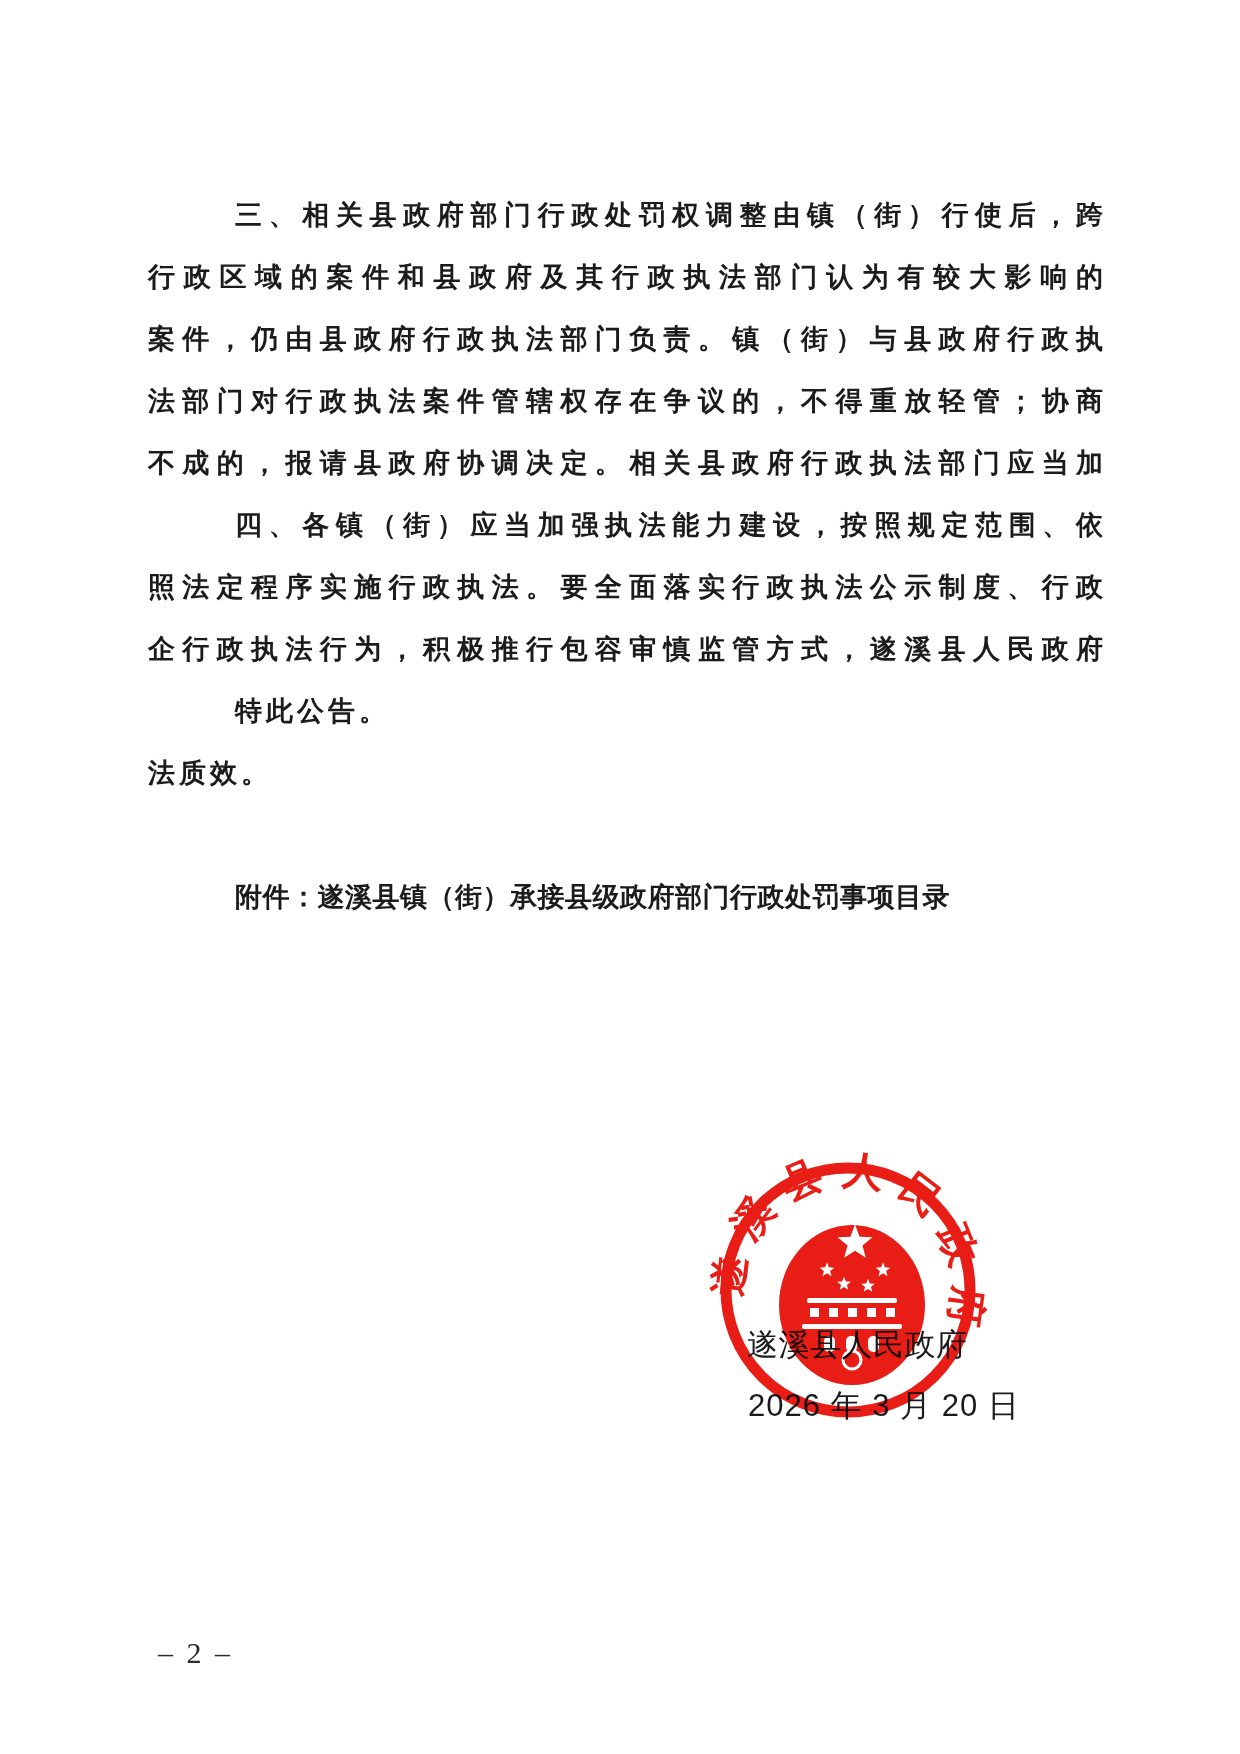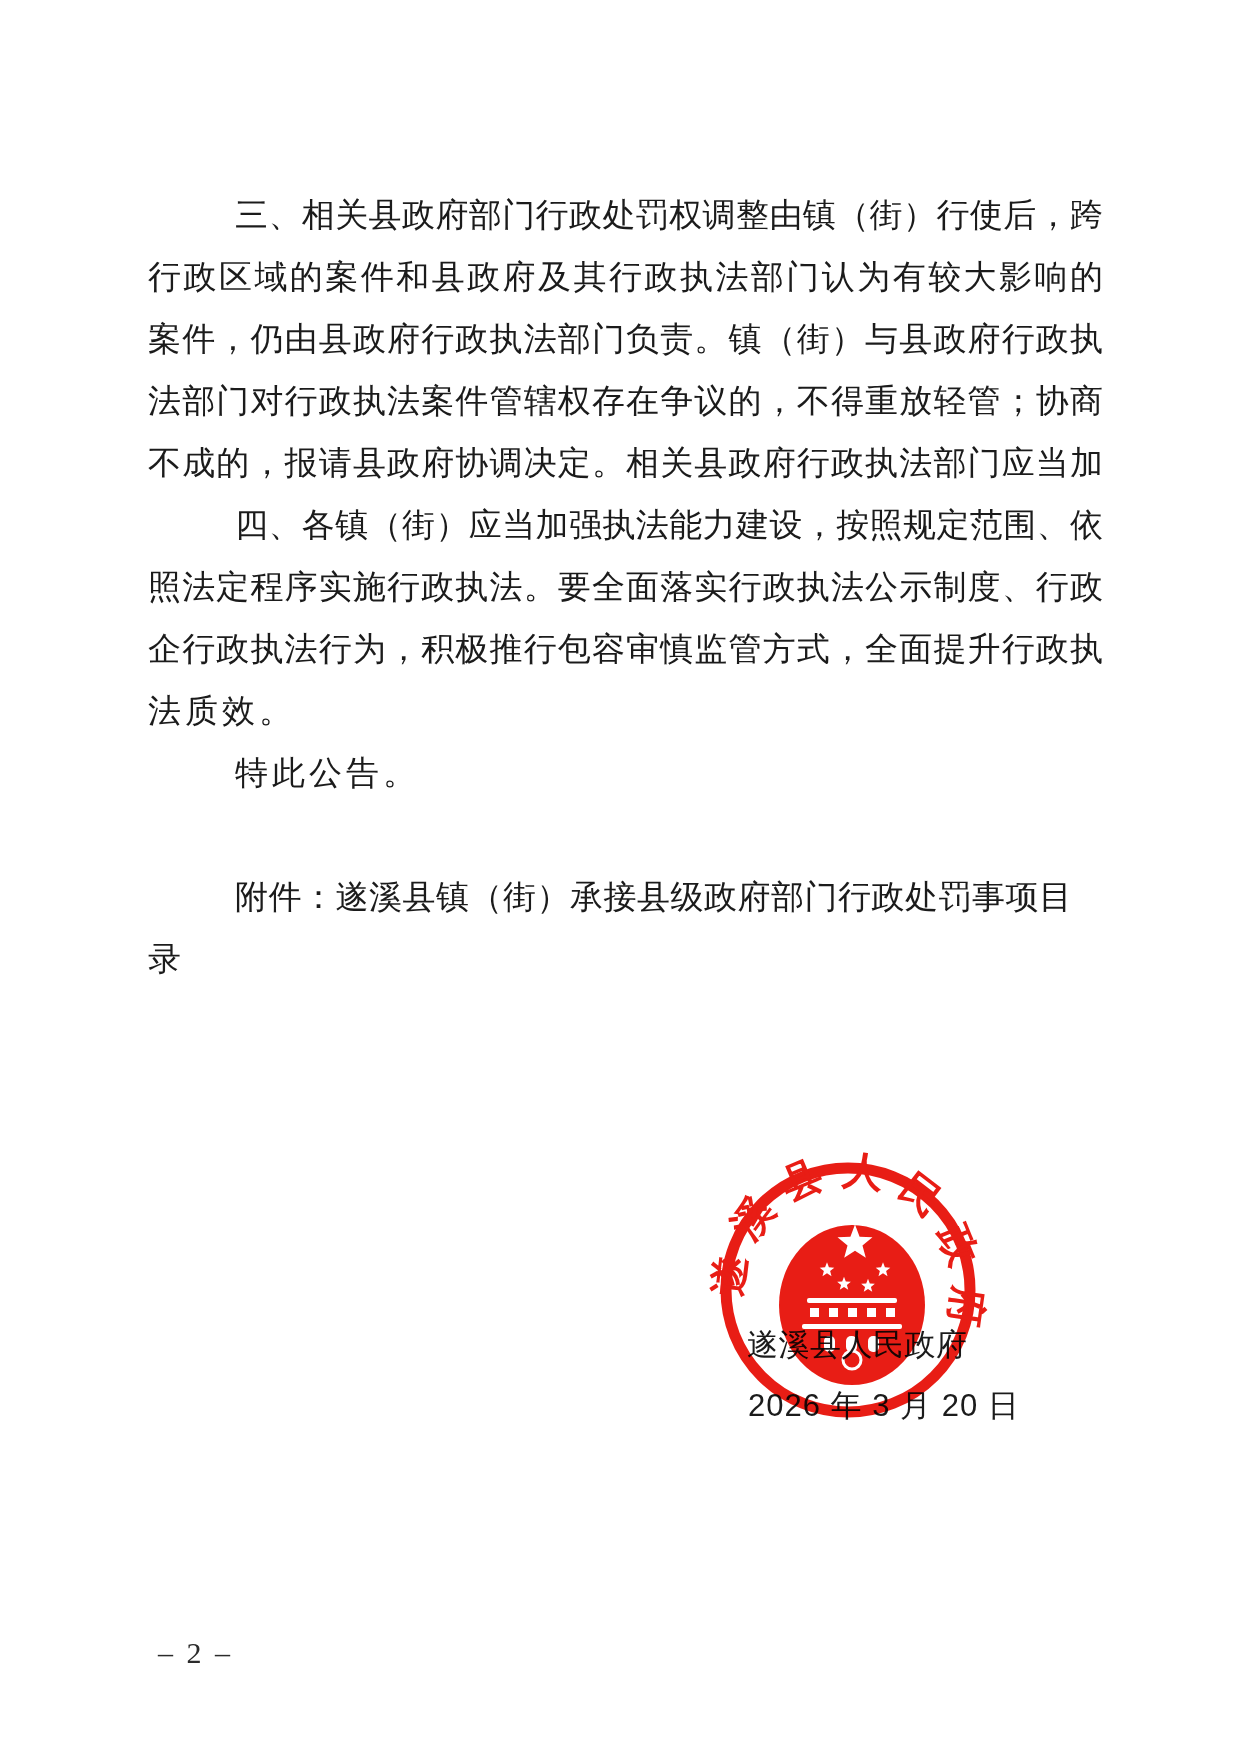--- a/index.html
+++ b/index.html
@@ -11,22 +11,23 @@
     font-family:"Liberation Serif","DejaVu Serif",serif;
     color:#1b1b1b;
   }
   .doc{
     position:absolute;
     left:148px;top:184px;width:955px;
   }
   .ln{
     min-height:62px;
     line-height:62px;
-    font-size:33px;
+    font-size:27px;
     letter-spacing:4px;
+    font-weight:bold;
   }
   .full{
     text-align:justify;
     text-align-last:justify;
     letter-spacing:normal;
   }
   .indent{ text-indent:87px; }
   .gap{ margin-top:62px; letter-spacing:0.5px; }
   .signature{
     position:absolute;
@@ -68,23 +69,23 @@
 <div class="page">
 
   <div class="doc">
     <div class="ln indent full">三、相关县政府部门行政处罚权调整由镇（街）行使后，跨</div>
     <div class="ln full">行政区域的案件和县政府及其行政执法部门认为有较大影响的</div>
     <div class="ln full">案件，仍由县政府行政执法部门负责。镇（街）与县政府行政执</div>
     <div class="ln full">法部门对行政执法案件管辖权存在争议的，不得重放轻管；协商</div>
     <div class="ln full">不成的，报请县政府协调决定。相关县政府行政执法部门应当加</div>
     <div class="ln indent full">四、各镇（街）应当加强执法能力建设，按照规定范围、依</div>
     <div class="ln full">照法定程序实施行政执法。要全面落实行政执法公示制度、行政</div>
-    <div class="ln full">企行政执法行为，积极推行包容审慎监管方式，全面提升行政执</div>
+    <div class="ln full">企行政执法行为，积极推行包容审慎监管方式，遂溪县人民政府</div>
+    <div class="ln indent">特此公告。</div>
     <div class="ln">法质效。</div>
-    <div class="ln indent">特此公告。</div>
     <div class="ln indent gap">附件：遂溪县镇（街）承接县级政府部门行政处罚事项目录</div>
   </div>
 
   <div class="signature">遂溪县人民政府</div>
   <div class="datefield">2026 年 3 月 20 日</div>
 
   <svg class="seal" viewBox="-150 -150 300 300" aria-hidden="true">
 
     <circle cx="0" cy="0" r="122" fill="none" stroke-width="11" stroke="#e8150d"></circle>
 

